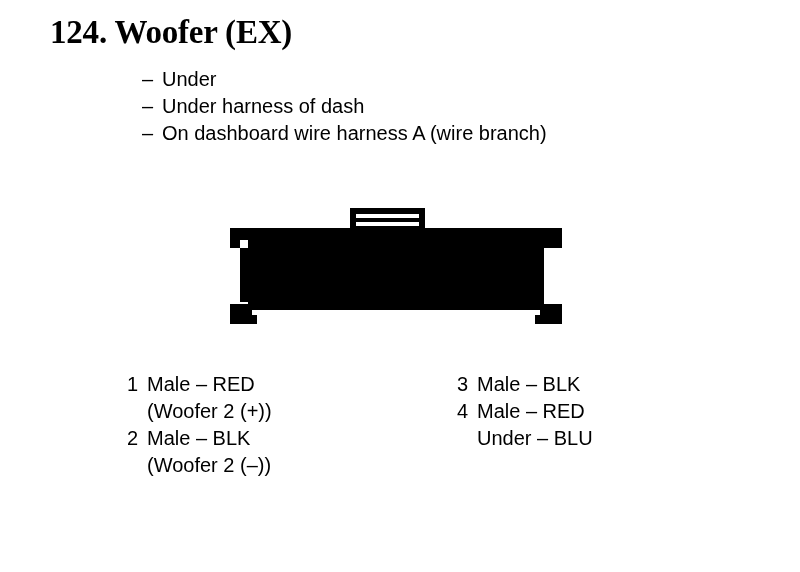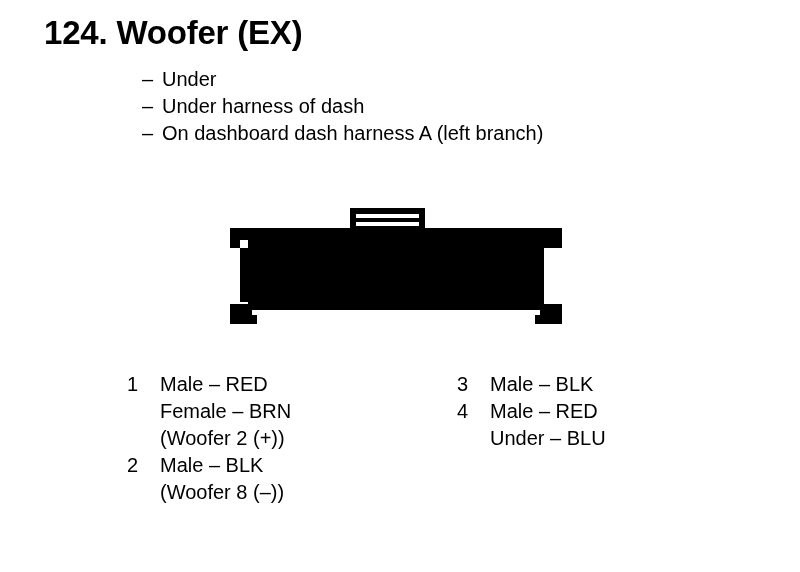--- a/index.html
+++ b/index.html
@@ -12,26 +12,27 @@
     height: 572px;
     position: relative;
     overflow: hidden;
     font-family: "Liberation Sans", sans-serif;
     color: #000000;
   }
 
   
   #page-title {
     position: absolute;
-    left: 44px;
+    left: 50px;
     top: 14px;
     font-size: 33px;
     font-weight: bold;
     letter-spacing: -0.2px;
     white-space: nowrap;
+    font-family: Liberation Serif, serif;
   }
 
   
   #description-list {
     position: absolute;
     left: 142px;
     top: 66px;
   }
   .desc-item {
     display: flex;
@@ -79,40 +80,39 @@
     white-space: nowrap;
   }
   .legend-pin {
     flex: 0 0 24px;
     text-align: right;
     padding-right: 9px;
   }
   .legend-lines {
     display: flex;
     flex-direction: column;
-    margin-left: 13px;
   }
 </style>
 </head>
 <body>
 
 <div id="page-title">124. Woofer (EX)</div>
 
 <div id="description-list">
   <div class="desc-item">
     <span class="desc-dash">–</span>
     <span>Under</span>
   </div>
   <div class="desc-item">
     <span class="desc-dash">–</span>
     <span>Under harness of dash</span>
   </div>
   <div class="desc-item">
     <span class="desc-dash">–</span>
-    <span>On dashboard dash harness A (left branch)</span>
+    <span>On dashboard wire harness A (wire branch)</span>
   </div>
 </div>
 
 <div id="connector-diagram">
   <svg width="336" height="126" viewBox="0 0 336 126" xmlns="http://www.w3.org/2000/svg">
 
     <g>
       <rect x="122" y="8" width="75" height="22" fill="#000000"></rect>
       <rect x="128" y="14" width="63" height="4" fill="#ffffff"></rect>
       <rect x="128" y="22" width="63" height="4" fill="#ffffff"></rect>
@@ -177,30 +177,29 @@
     <text class="cav-num" x="268" y="77">4</text>
   </svg>
 </div>
 
 <div class="legend-col" id="legend-column-left">
 
   <div class="legend-entry">
     <span class="legend-pin">1</span>
     <span class="legend-lines">
       <span>Male – RED</span>
-      <span>Female – BRN</span>
       <span>(Woofer 2 (+))</span>
     </span>
   </div>
 
   <div class="legend-entry">
     <span class="legend-pin">2</span>
     <span class="legend-lines">
       <span>Male – BLK</span>
-      <span>(Woofer 8 (–))</span>
+      <span>(Woofer 2 (–))</span>
     </span>
   </div>
 
 </div>
 
 <div class="legend-col" id="legend-column-right">
 
   <div class="legend-entry">
     <span class="legend-pin">3</span>
     <span class="legend-lines">

